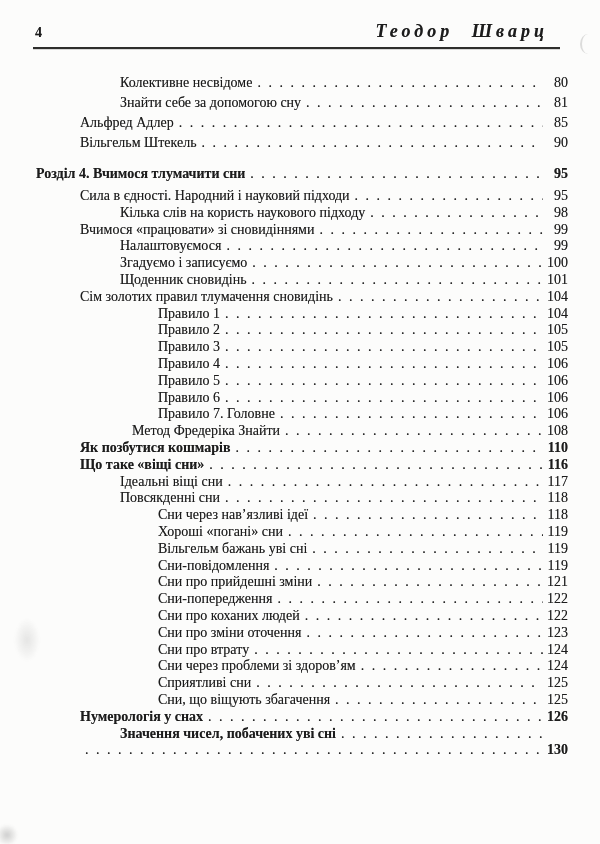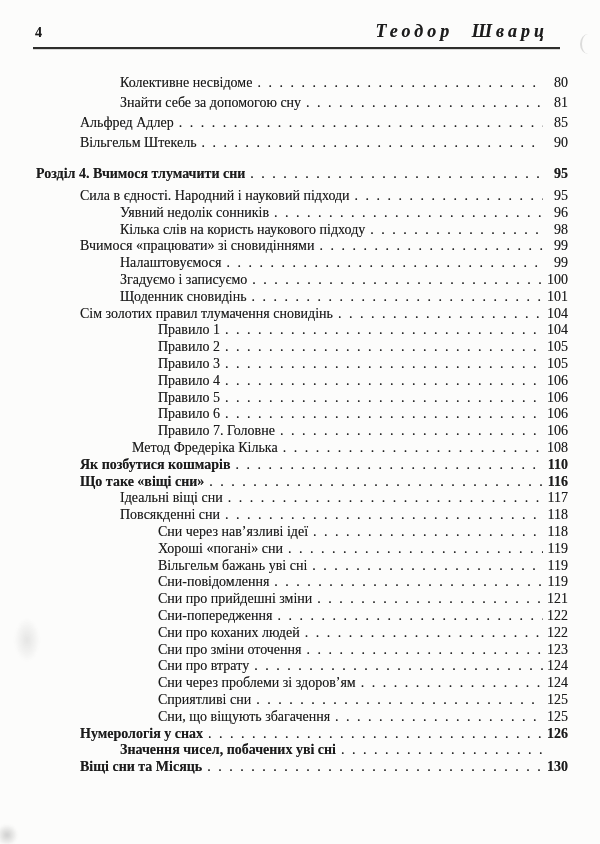--- a/index.html
+++ b/index.html
@@ -117,25 +117,20 @@
         <span class="title">Розділ 4. Вчимося тлумачити сни</span>
         <span class="leader"></span>
         <span class="pg">95</span>
       </div>
       <div class="row d1">
         <span class="title">Сила в єдності. Народний і науковий підходи</span>
         <span class="leader"></span>
         <span class="pg">95</span>
       </div>
       <div class="row d2">
-        <span class="title">Уявний недолік сонників</span>
-        <span class="leader"></span>
-        <span class="pg">96</span>
-      </div>
-      <div class="row d2">
         <span class="title">Кілька слів на користь наукового підходу</span>
         <span class="leader"></span>
         <span class="pg">98</span>
       </div>
       <div class="row d1">
         <span class="title">Вчимося «працювати» зі сновидіннями</span>
         <span class="leader"></span>
         <span class="pg">99</span>
       </div>
       <div class="row d2">
@@ -187,21 +182,21 @@
         <span class="title">Правило 6</span>
         <span class="leader"></span>
         <span class="pg">106</span>
       </div>
       <div class="row d3">
         <span class="title">Правило 7. Головне</span>
         <span class="leader"></span>
         <span class="pg">106</span>
       </div>
       <div class="row d2x">
-        <span class="title">Метод Фредеріка Кілька</span>
+        <span class="title">Метод Фредеріка Знайти</span>
         <span class="leader"></span>
         <span class="pg">108</span>
       </div>
       <div class="row d1 bold">
         <span class="title">Як позбутися кошмарів</span>
         <span class="leader"></span>
         <span class="pg">110</span>
       </div>
       <div class="row d1 bold">
         <span class="title">Що таке «віщі сни»</span>
@@ -282,21 +277,20 @@
         <span class="title">Нумерологія у снах</span>
         <span class="leader"></span>
         <span class="pg">126</span>
       </div>
       <div class="row d2 bold">
         <span class="title">Значення чисел, побачених уві сні</span>
         <span class="leader"></span>
         <span class="pg"></span>
       </div>
       <div class="row d1 bold">
-        <span class="title">Віщі сни та Місяць</span>
         <span class="leader"></span>
         <span class="pg">130</span>
       </div>
     </div>
 
   <div class="smudge smudge-a"></div>
   <div class="smudge smudge-b"></div>
   <div class="smudge smudge-c"></div>
 </div>
 

